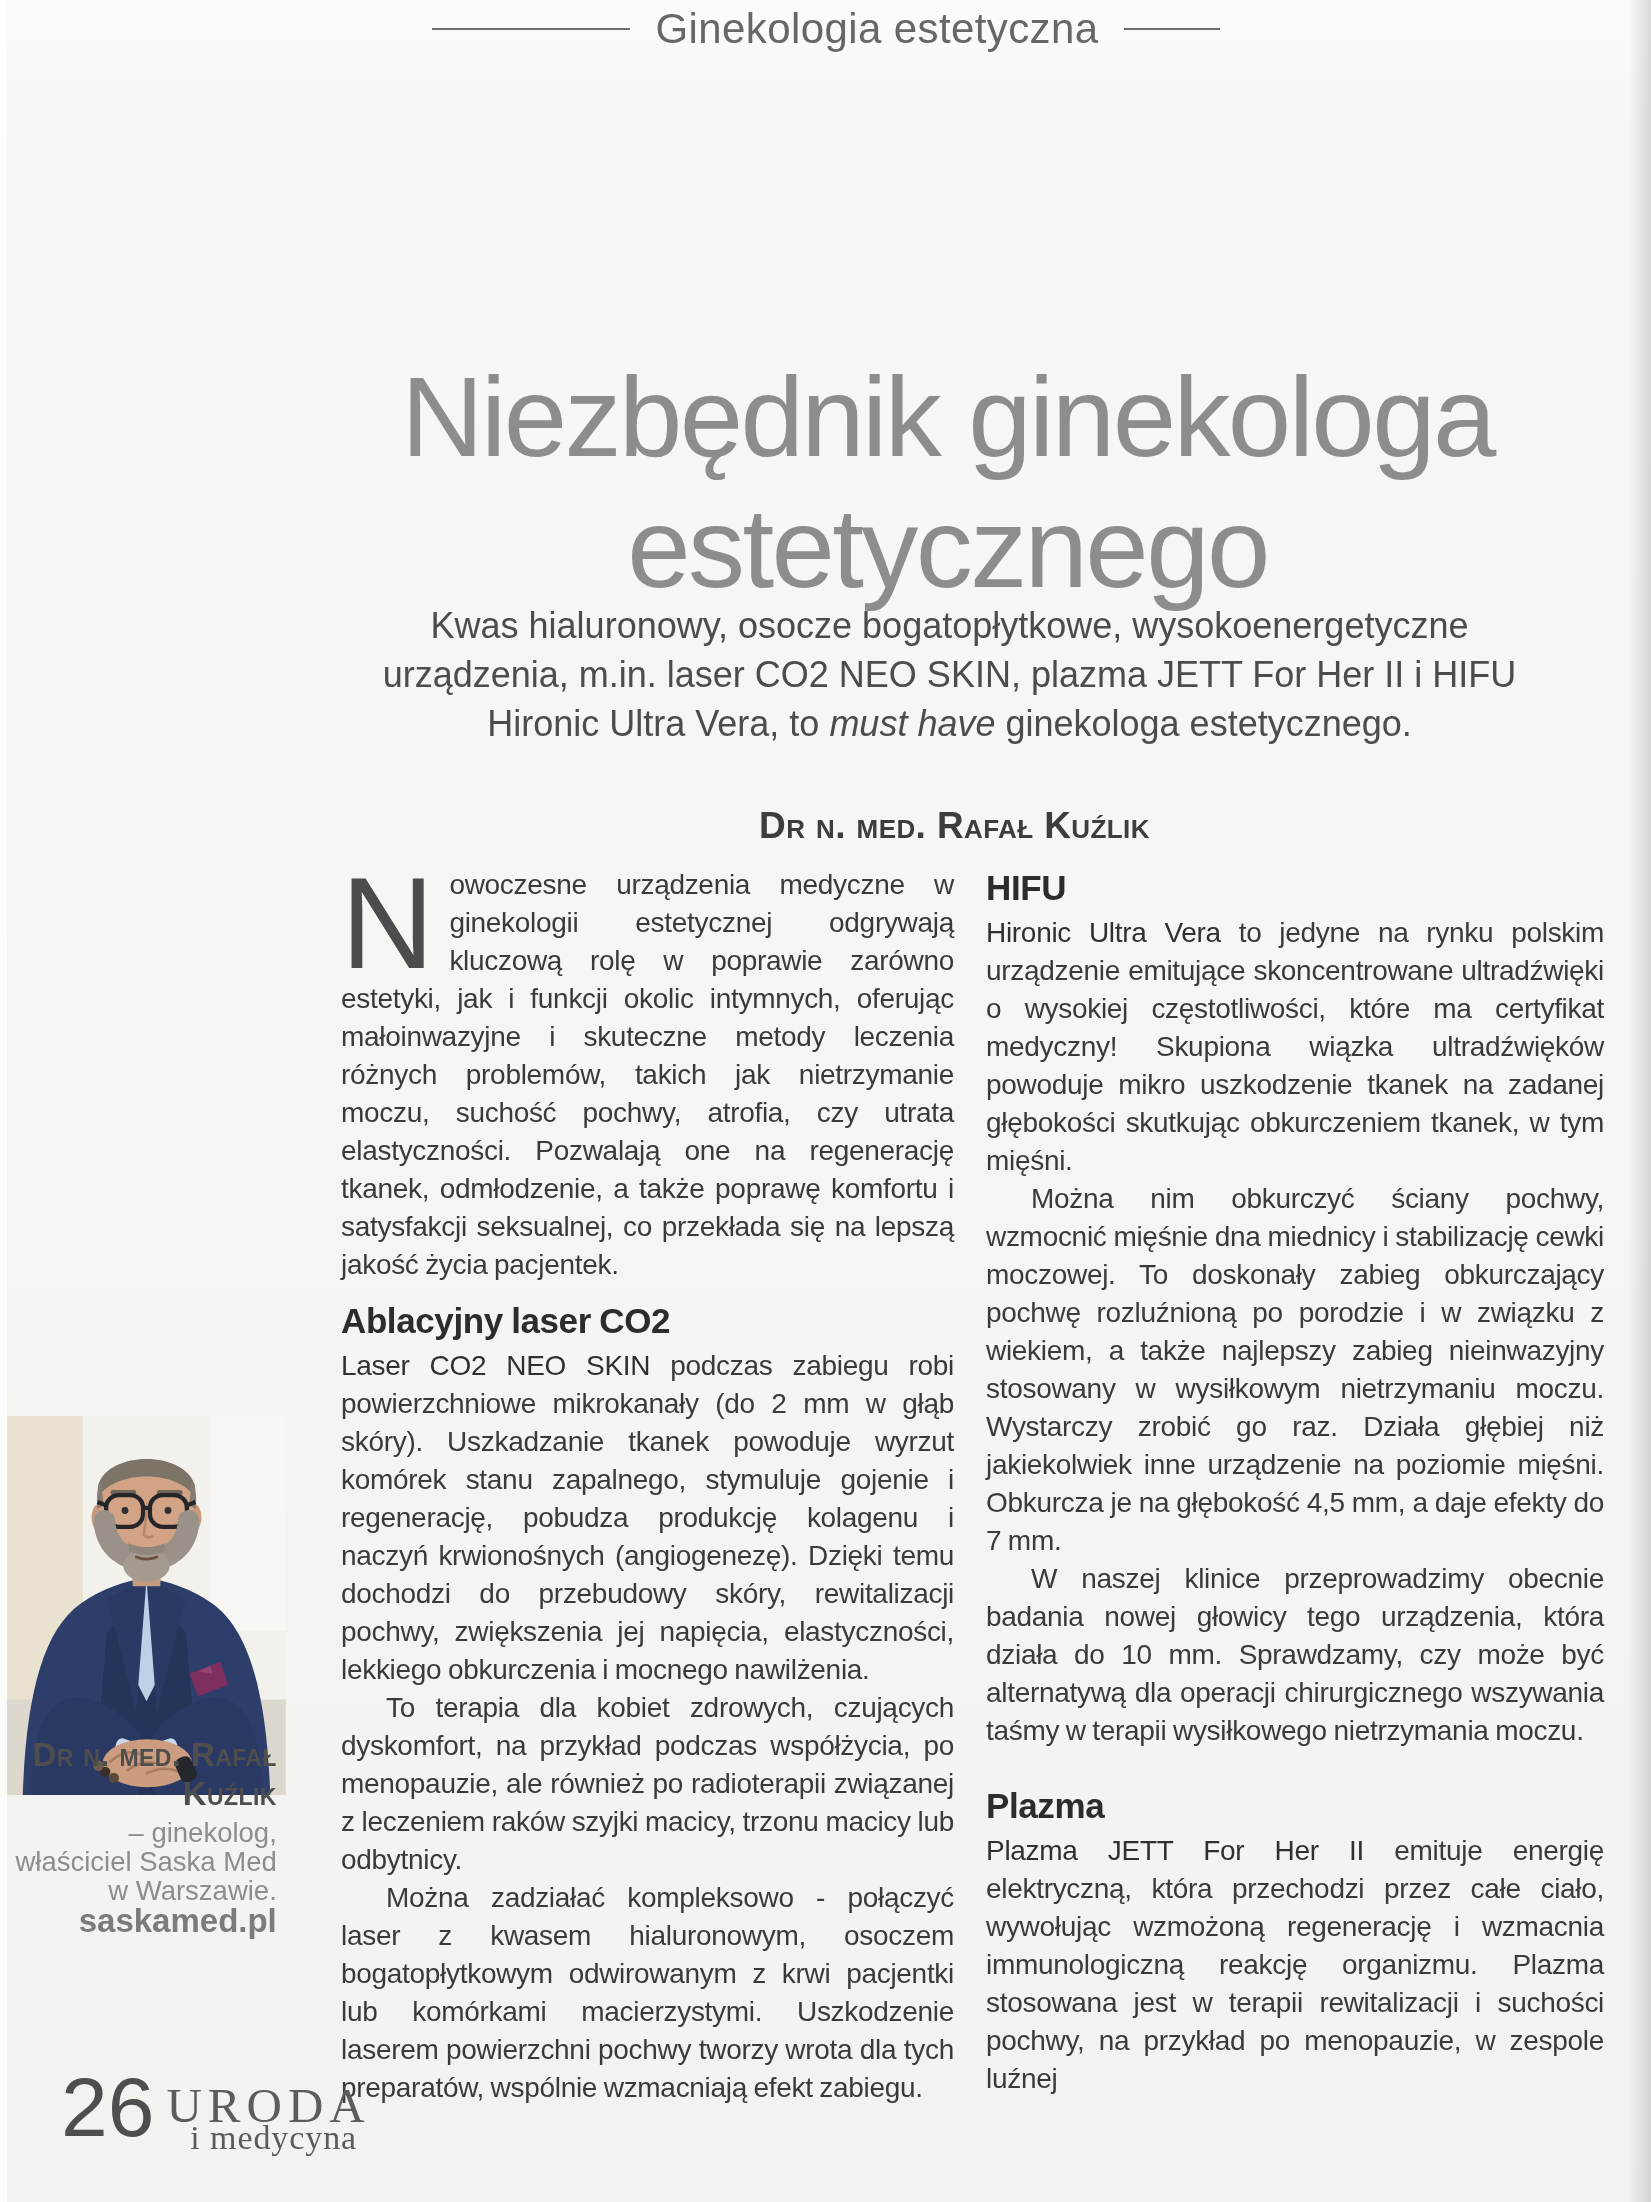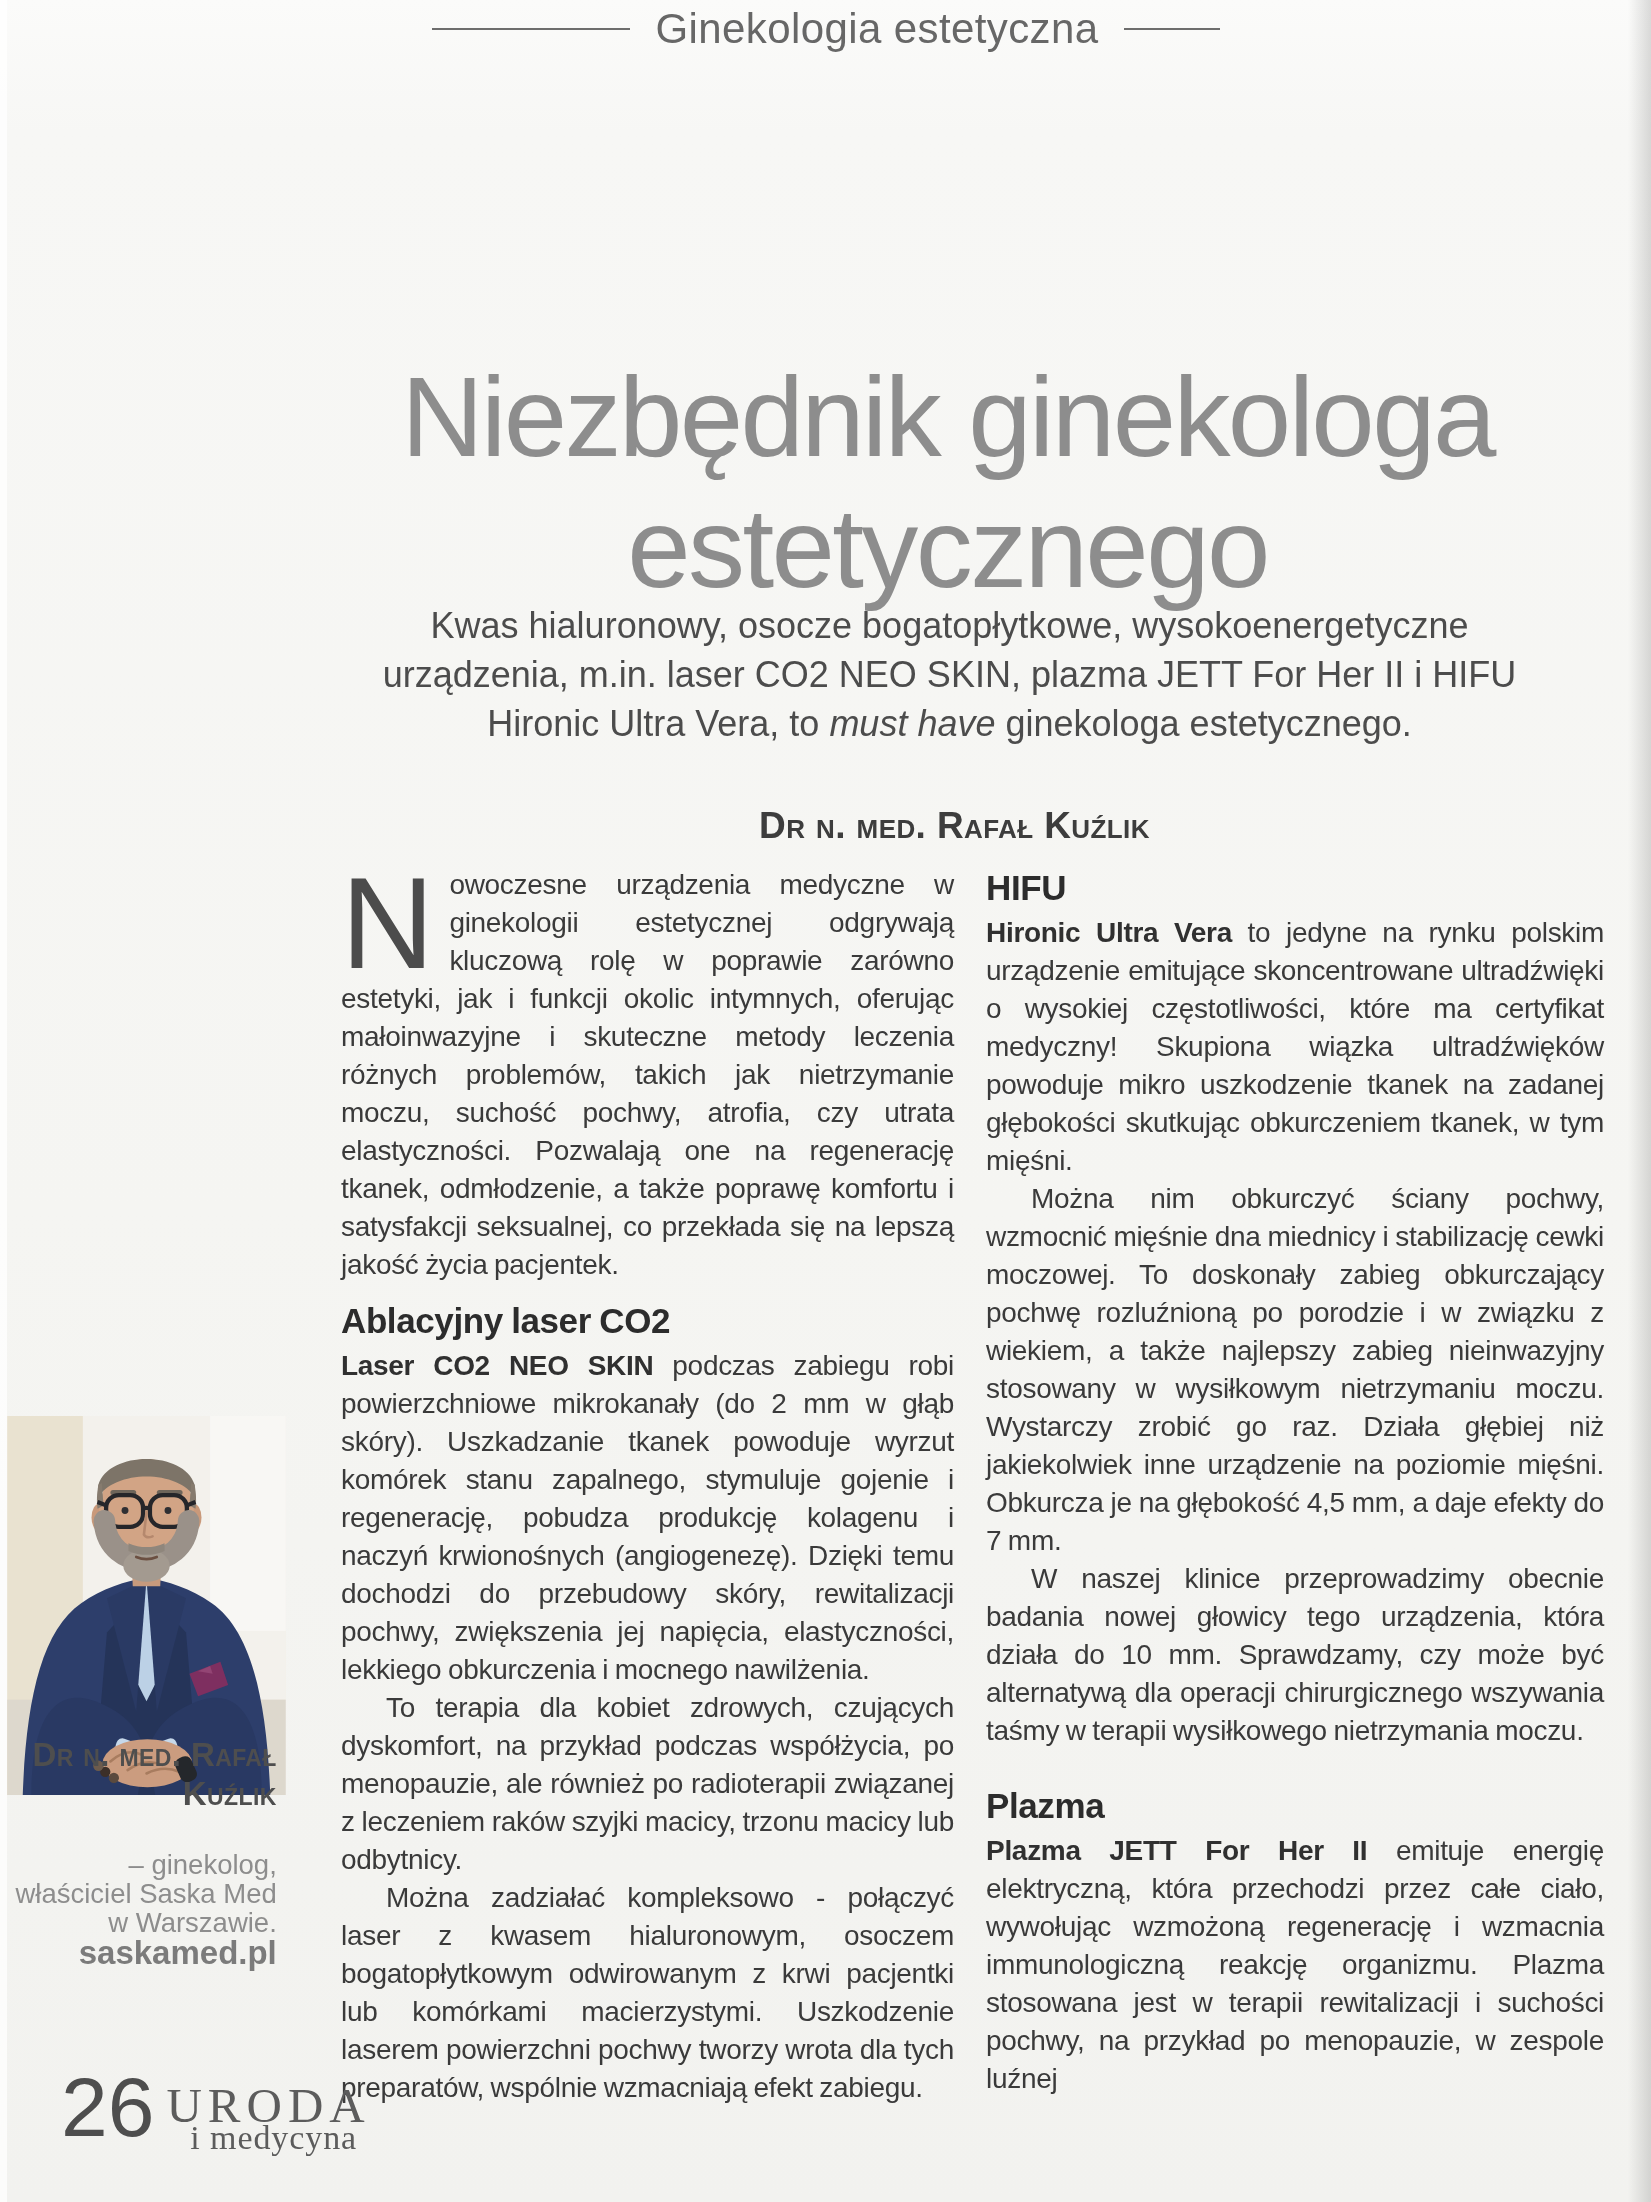--- a/index.html
+++ b/index.html
@@ -61,37 +61,37 @@
   .col-left{left:341px;width:613px;}
   .col-right{left:986px;width:618px;}
   .col p{margin:0;}
   .col p.indent{text-indent:45px;}
   .col h3{
     font-size:35px;line-height:40px;color:#2c2c2c;
     margin:17px 0 6px;letter-spacing:-0.4px;text-align:left;
   }
   .col-right h3.first{margin-top:1.7px;}
   .col-right h3.second{margin-top:36px;}
-  .col b{font-weight:700;color:#303030;}
+  .col b{font-weight:400;color:#303030;}
   .dropcap{
     float:left;font-size:129px;line-height:96px;
     padding:8.6px 15.5px 0 0;color:#4c4c4c;
   }
 
   
   .portrait{position:absolute;left:6.9px;top:1416px;width:279px;height:379px;margin:0;z-index:2;}
   .portrait svg{display:block;}
 
   
   .photo-caption{position:absolute;left:13.8px;top:1735px;width:263px;text-align:right;z-index:2;}
   .cap-name{
     font-variant:small-caps;font-weight:700;font-size:33px;line-height:39px;
     color:#4e4e4e;letter-spacing:0.4px;
   }
-  .cap-desc{margin-top:37px;font-size:27.5px;line-height:29px;color:#8d8d8d;}
+  .cap-desc{margin-top:5px;font-size:27.5px;line-height:29px;color:#8d8d8d;}
   .cap-url{font-size:33px;line-height:31px;font-weight:700;color:#7b7b7b;}
 
   
   .pagefoot{position:absolute;left:61px;top:2070px;display:flex;align-items:flex-start;gap:12px;}
   .pageno{font-size:84px;line-height:74px;color:#4e4e4e;font-weight:300;}
   .maglogo{font-family:"Liberation Serif", serif;color:#5c5c5c;margin-top:13.8px;}
   .maglogo .logo-top{font-size:49px;line-height:43px;letter-spacing:6px;}
   .maglogo .logo-bottom{font-size:34px;line-height:29px;letter-spacing:0.9px;margin-top:-4.3px;text-align:center;padding-left:10.3px;}
 </style>
 </head>

